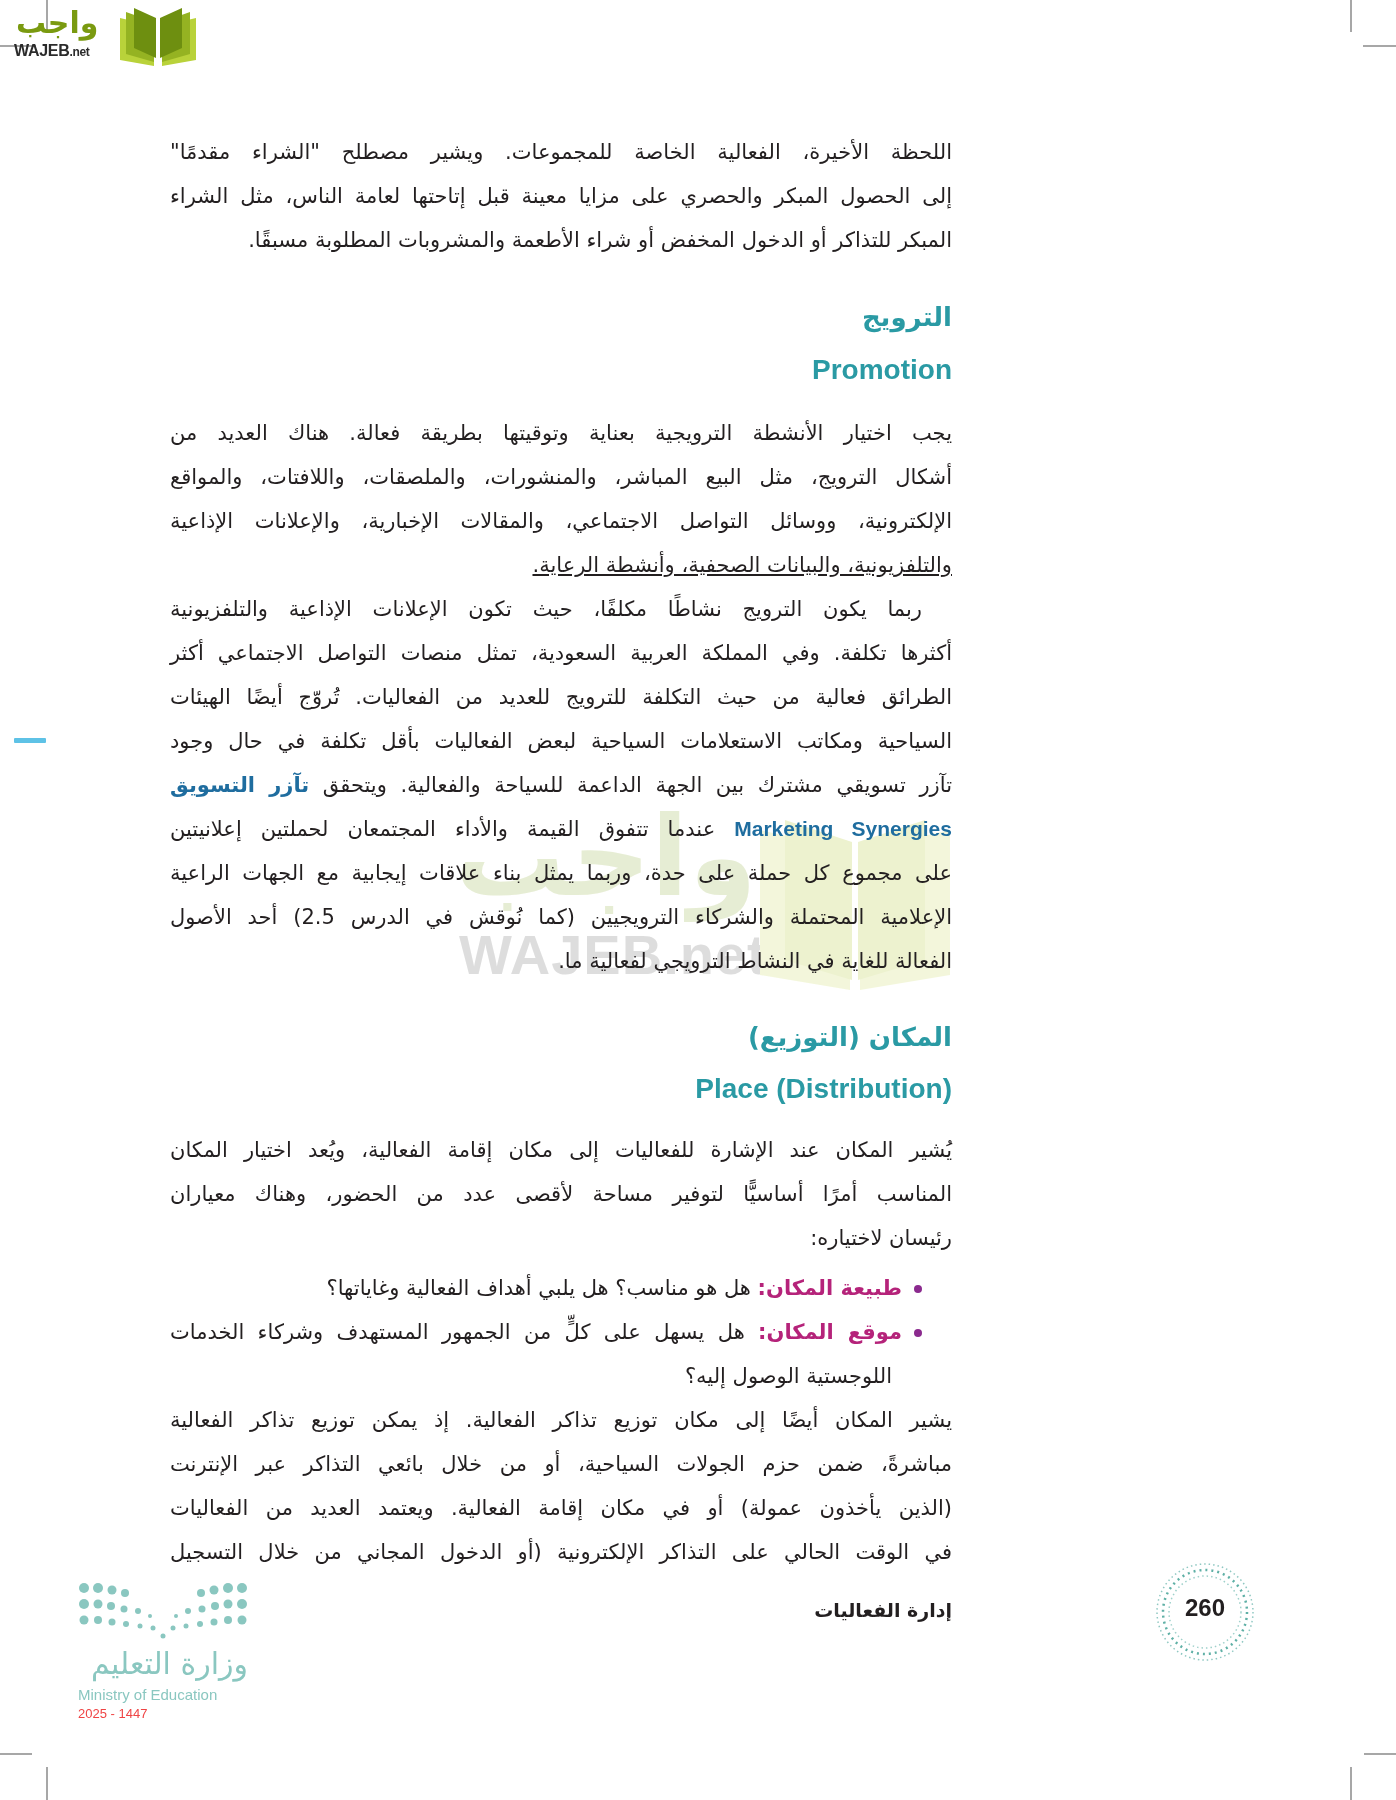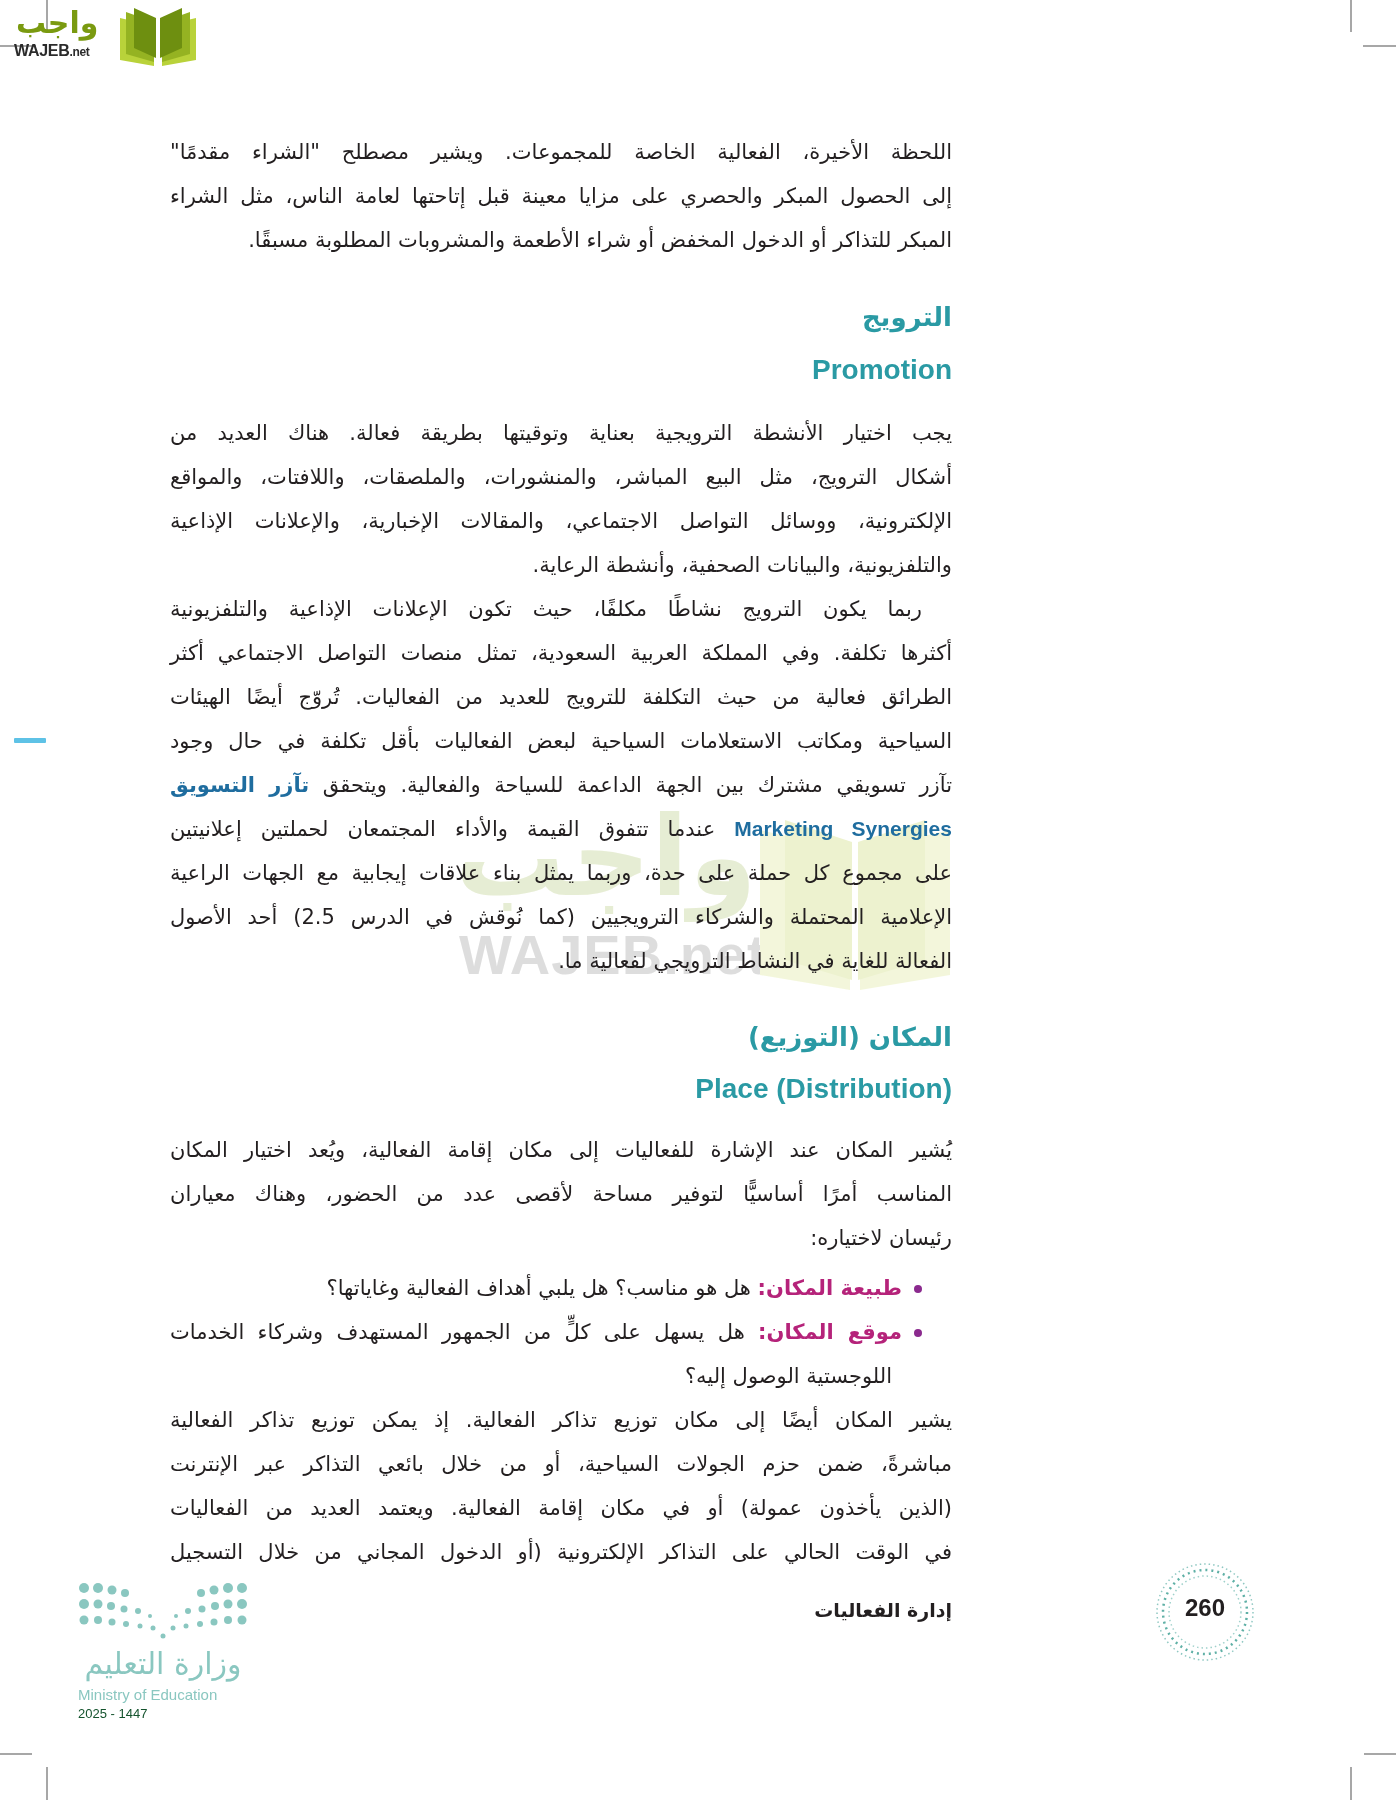--- a/index.html
+++ b/index.html
@@ -43,23 +43,23 @@
   .wm-ar { position: absolute; left: 0; top: -18px; font-size: 110px; font-weight: bold; color: #cfdcaa; direction: rtl; font-family: "DejaVu Sans", sans-serif; line-height: 130px; }
   .wm-en { position: absolute; left: 4px; top: 112px; font-size: 56px; font-weight: bold; color: #bdbdbd; font-family: "Liberation Sans", sans-serif; letter-spacing: 1px; }
   .wm-book { position: absolute; left: 305px; top: 0; width: 190px; height: 180px; }
 
   
   .page-circle { position: absolute; left: 1153px; top: 1560px; width: 104px; height: 104px; }
   .page-num { position: absolute; left: 1153px; top: 1594px; width: 104px; text-align: center; font-size: 24px; font-weight: bold; color: #231f20; font-family: "Liberation Sans", sans-serif; }
   .footer-title { position: absolute; right: 444px; top: 1599px; font-size: 19px; font-weight: bold; color: #231f20; direction: rtl; white-space: nowrap; }
 
   .moe-logo { position: absolute; left: 78px; top: 1582px; width: 180px; height: 150px; }
-  .moe-ar { position: absolute; left: 0; top: 64px; width: 170px; font-size: 30px; color: #8ac7c0; direction: rtl; text-align: center; font-family: "DejaVu Sans", sans-serif; line-height: 36px; }
+  .moe-ar { position: absolute; left: 0; top: 64px; width: 170px; font-size: 30px; color: #8ac7c0; direction: rtl; text-align: right; font-family: "DejaVu Sans", sans-serif; line-height: 36px; }
   .moe-en { position: absolute; left: 0; top: 104px; font-size: 15px; color: #8ac7c0; font-family: "Liberation Sans", sans-serif; white-space: nowrap; }
-  .moe-year { position: absolute; left: 0; top: 124px; font-size: 13px; color: #14532d; font-family: "Liberation Sans", sans-serif; white-space: nowrap; }
+  .moe-year { position: absolute; left: 0; top: 124px; font-size: 13px; color: #ef4444; font-family: "Liberation Sans", sans-serif; white-space: nowrap; }
 </style>
 </head>
 <body>
 
 <div class="crop-v" style="left:46px; top:0; height:32px;"></div>
 <div class="crop-h" style="left:0; top:45px; width:36px;"></div>
 <div class="crop-v" style="left:1350px; top:0; height:32px;"></div>
 <div class="crop-h" style="left:1363px; top:45px; width:33px;"></div>
 <div class="crop-h" style="left:0; top:1753px; width:32px;"></div>
 <div class="crop-v" style="left:46px; top:1767px; height:33px;"></div>
@@ -97,21 +97,21 @@
   <div class="line last" style="top:225px;">المبكر للتذاكر أو الدخول المخفض أو شراء الأطعمة والمشروبات المطلوبة مسبقًا.</div>
 </div>
 
 <div class="h-ar" style="top:302px;">الترويج</div>
 <div class="h-en" style="top:354px;text-align:center;">Promotion</div>
 
 <div class="col" style="top:0;">
   <div class="line" style="top:418px;">يجب اختيار الأنشطة الترويجية بعناية وتوقيتها بطريقة فعالة. هناك العديد من</div>
   <div class="line" style="top:462px;">أشكال الترويج، مثل البيع المباشر، والمنشورات، والملصقات، واللافتات، والمواقع</div>
   <div class="line" style="top:506px;">الإلكترونية، ووسائل التواصل الاجتماعي، والمقالات الإخبارية، والإعلانات الإذاعية</div>
-  <div class="line last" style="top:550px;">والتلفزيونية، والبيانات الصحفية، وأنشطة الرعاية.</div>
+  <div class="line last" style="top:550px;text-decoration:underline;">والتلفزيونية، والبيانات الصحفية، وأنشطة الرعاية.</div>
 </div>
 
 <div class="col" style="top:0;">
   <div class="line indent" style="top:594px;">ربما يكون الترويج نشاطًا مكلفًا، حيث تكون الإعلانات الإذاعية والتلفزيونية</div>
   <div class="line" style="top:638px;">أكثرها تكلفة. وفي المملكة العربية السعودية، تمثل منصات التواصل الاجتماعي أكثر</div>
   <div class="line" style="top:682px;margin-left:28px;">الطرائق فعالية من حيث التكلفة للترويج للعديد من الفعاليات. تُروّج أيضًا الهيئات</div>
   <div class="line" style="top:726px;">السياحية ومكاتب الاستعلامات السياحية لبعض الفعاليات بأقل تكلفة في حال وجود</div>
   <div class="line" style="top:770px;">
     <span>تآزر تسويقي مشترك بين الجهة الداعمة للسياحة والفعالية. ويتحقق</span>
     <span class="kw-ar">تآزر التسويق</span>

